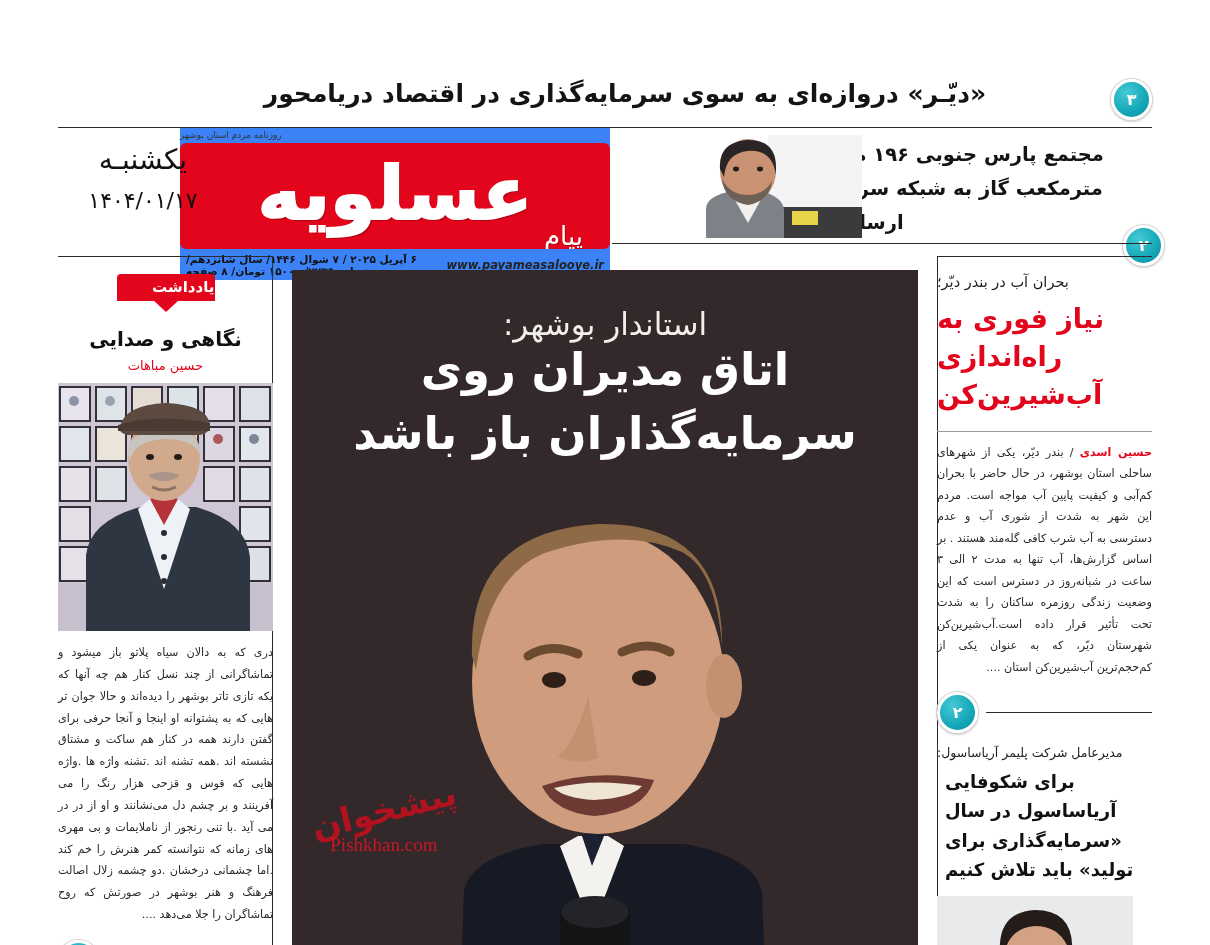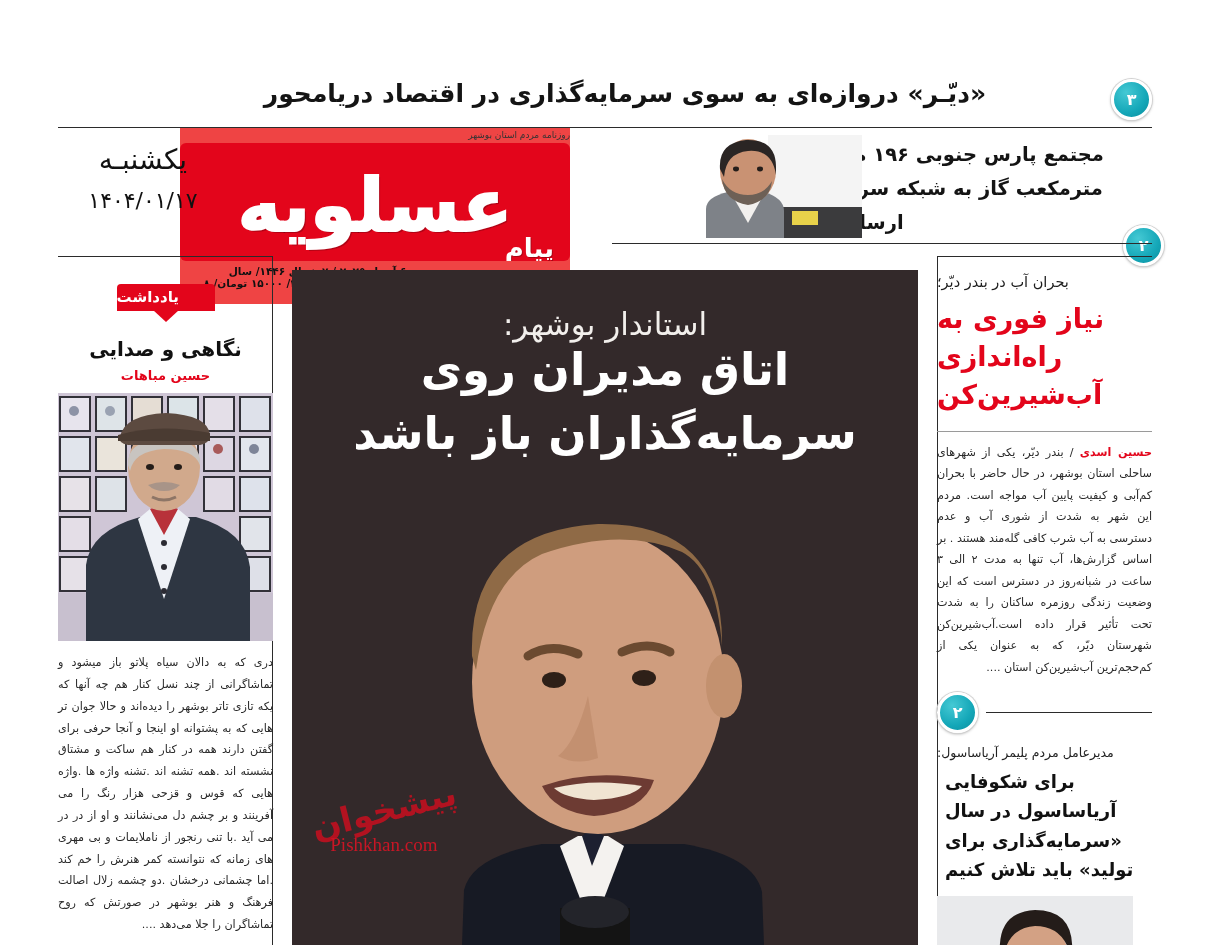--- a/index.html
+++ b/index.html
@@ -113,60 +113,60 @@
     position: absolute;
     top: 79px;
     right: 58px;
   }
 
   
   .masthead {
     position: absolute;
     top: 128px;
     left: 180px;
-    width: 390px;
-    background: #ef4444;
-    text-align: right;
+    width: 430px;
+    background: #3b82f6;
+    text-align: left;
   }
   .masthead-tagline {
     font-size: 9px;
     color: #333;
     letter-spacing: 2.2px;
     padding: 2px 0 3px;
     direction: rtl;
   }
   .masthead-logo {
     background: #e3051b;
     border-radius: 6px;
-    padding: 12px 6px 6px;
+    padding: 0 6px 6px;
     position: relative;
     height: 100px;
     display: flex;
     align-items: center;
     justify-content: center;
     overflow: hidden;
   }
   .masthead-logo-text {
     color: #ffffff;
     font-size: 74px;
     font-weight: bold;
     line-height: .92;
     letter-spacing: -2px;
     direction: rtl;
     white-space: nowrap;
     -webkit-text-stroke: 2px #ffffff;
     text-shadow: 2px 2px 0 rgba(0,0,0,.22);
   }
   .masthead-logo-sub {
     position: absolute;
-    right: 16px;
+    right: 27px;
     bottom: -2px;
     color: #ffffff;
     font-size: 26px;
-    font-weight: bold;
+    font-weight: normal;
     direction: rtl;
     text-shadow: 1px 1px 0 rgba(0,0,0,.25);
   }
   .masthead-footer {
     display: flex;
     flex-direction: row-reverse;
     justify-content: space-between;
     align-items: center;
     font-size: 10.5px;
     font-weight: bold;
@@ -345,27 +345,27 @@
   
   .col-left {
     position: absolute;
     top: 272px;
     left: 58px;
     width: 215px;
     direction: rtl;
   }
   .note-tag {
     position: relative;
-    margin: 12px auto;
+    margin: 2px auto;
     width: 98px;
     background: #e3051b;
     color: #ffffff;
     font-size: 15px;
     font-weight: bold;
-    text-align: left;
+    text-align: right;
     padding: 4px 0 5px;
     border-radius: 4px 4px 0 0;
   }
   .note-tag::after {
     content: "";
     position: absolute;
     left: 50%;
     bottom: -11px;
     transform: translateX(-50%);
     border-left: 13px solid transparent;
@@ -375,21 +375,21 @@
   .note-title {
     text-align: center;
     font-size: 20px;
     font-weight: bold;
     color: #111;
     margin-top: 26px;
   }
   .note-author {
     text-align: center;
     font-size: 13px;
-    font-weight: bold;
+    font-weight: normal;
     color: #e3051b;
     margin-top: 7px;
   }
   .note-photo {
     width: 100%;
     height: 248px;
     overflow: hidden;
     margin-top: 10px;
     background: #ded9e4;
   }
@@ -475,21 +475,21 @@
     <div class="body-text">
       <span class="byline">حسین اسدی</span>
       <span>/ بندر دیّر، یکی از شهرهای ساحلی استان بوشهر، در حال حاضر با بحران کم‌آبی و کیفیت پایین آب مواجه است. مردم این شهر به شدت از شوری آب و عدم دسترسی به آب شرب کافی گله‌مند هستند . بر اساس گزارش‌ها، آب تنها به مدت ۲ الی ۳ ساعت در شبانه‌روز در دسترس است که این وضعیت زندگی روزمره ساکنان را به شدت تحت تأثیر قرار داده است.آب‌شیرین‌کن شهرستان دیّر، که به عنوان یکی از کم‌حجم‌ترین آب‌شیرین‌کن استان ....</span>
     </div>
 
     <div class="badge-row">
       <div class="badge">۲</div>
       <div class="line"></div>
     </div>
 
-    <div class="kicker-sm">مدیرعامل مردم پلیمر آریاساسول:</div>
+    <div class="kicker-sm">مدیرعامل شرکت پلیمر آریاساسول:</div>
     <div class="head-black">برای شکوفایی آریاساسول در سال «سرمایه‌گذاری برای تولید» باید تلاش کنیم</div>
 
     <div class="photo-box" style="height:185px">
       <svg viewBox="0 0 215 185" preserveAspectRatio="xMidYMid slice">
         <rect width="215" height="185" fill="#e9eaec"></rect>
         <rect x="196" y="0" width="19" height="185" fill="#ffffff"></rect>
         <path d="M18 185 L18 142 Q20 116 62 105 L132 105 Q176 116 178 144 L178 185 Z" fill="#2f3f63"></path>
         <path d="M78 106 L98 160 L118 106 L108 100 L88 100 Z" fill="#eef1f5"></path>
         <path d="M92 100 L98 118 L104 100 L98 96 Z" fill="#d8dde4"></path>
         <circle cx="143" cy="130" r="6" fill="#cfd6e0"></circle>

